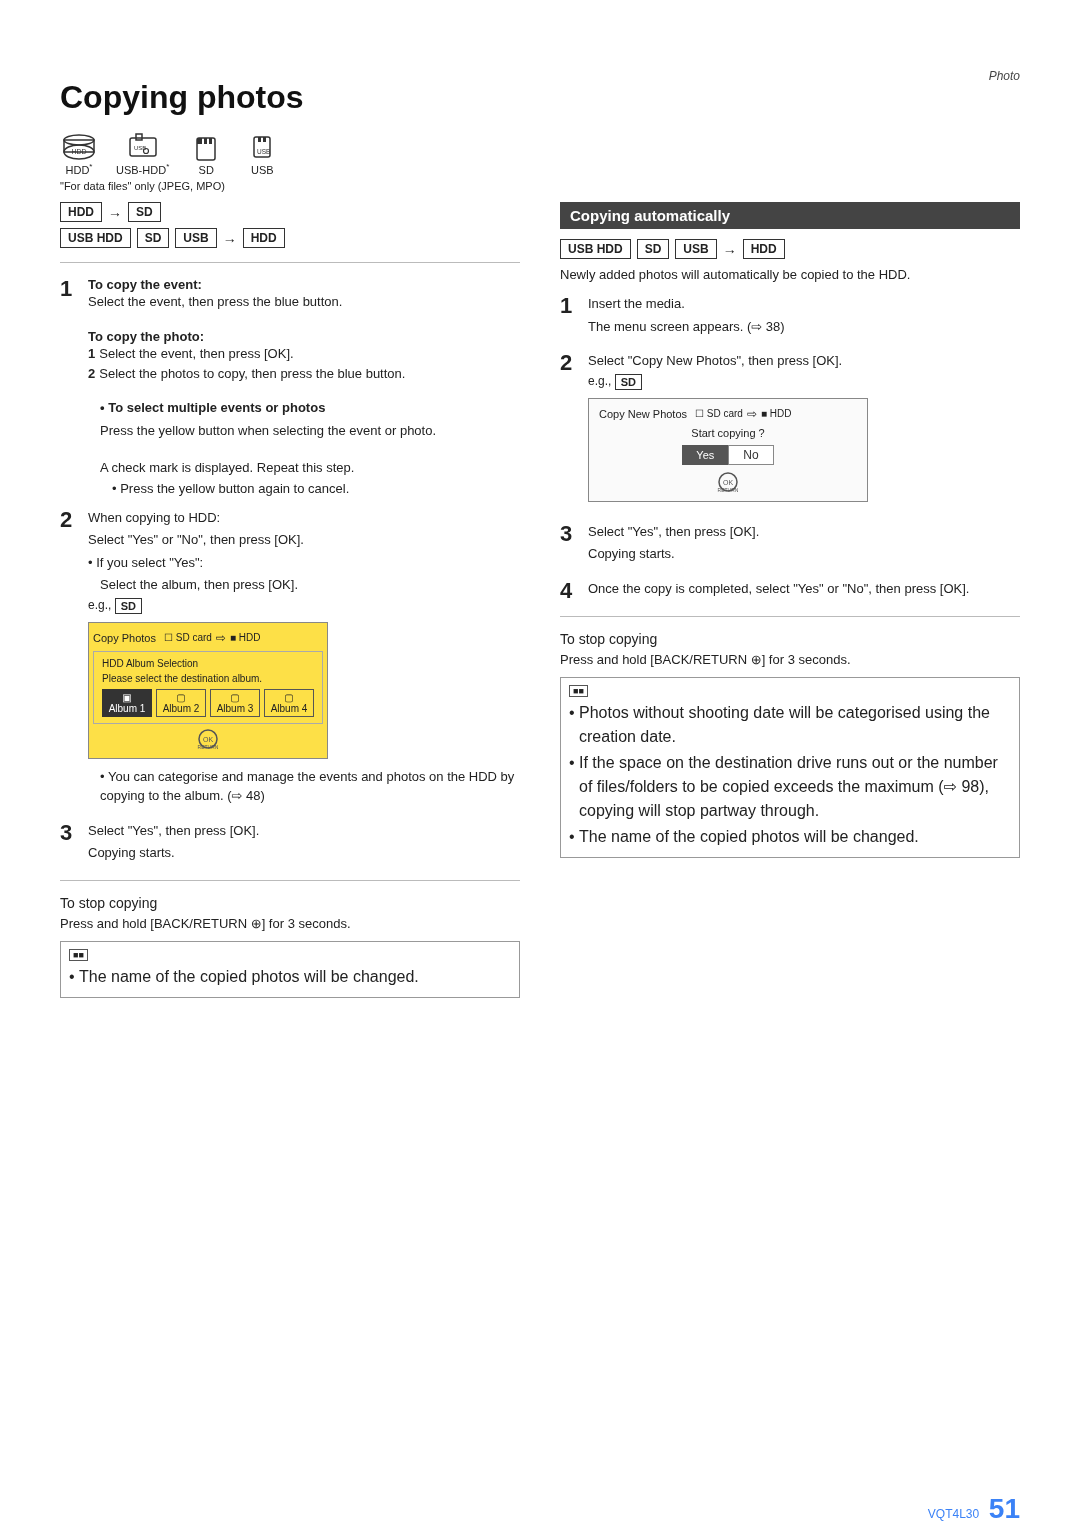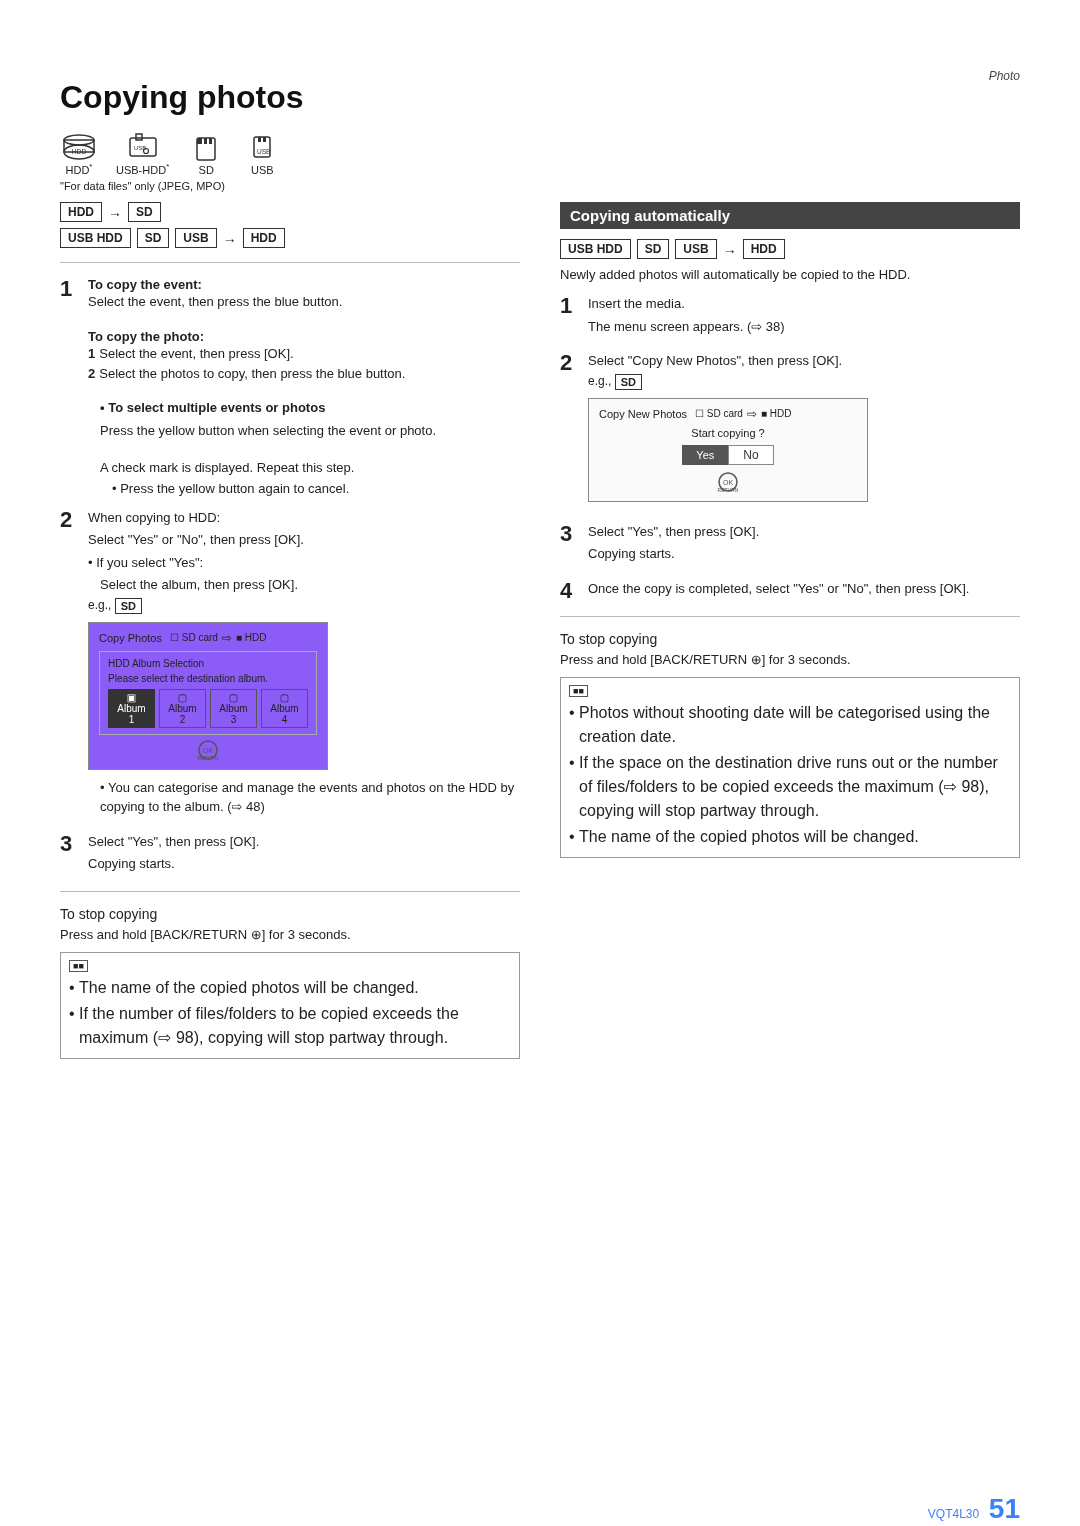--- a/index.html
+++ b/index.html
@@ -158,24 +158,24 @@
     .inline-device {
       border: 1.5px solid #333;
       padding: 1px 5px;
       font-size: 11px;
       font-weight: bold;
       display: inline-block;
       vertical-align: middle;
     }
     .screen-mock {
       border: 1.5px solid #888;
-      padding: 8px 10px;
+      padding: 8px 4px;
       margin: 8px 0 8px 0;
       font-size: 11px;
-      background: #8b5cf6;
+      background: #fde047;
       max-width: 240px;
     }
     .screen-mock-title-row {
       display: flex;
       align-items: center;
       margin-bottom: 6px;
       font-size: 11px;
     }
     .screen-inner {
       border: 1px solid #aaa;
@@ -429,21 +429,20 @@
       </div>
 
       <hr class="divider-line">
 
       <div class="to-stop-label">To stop copying</div>
       <div class="step-text">Press and hold [BACK/RETURN ⊕] for 3 seconds.</div>
 
       <div class="note-box">
         <div class="note-icon">■■</div>
         <div class="note-item">The name of the copied photos will be changed.</div>
-        <div class="note-item">If the number of files/folders to be copied exceeds the maximum (⇨ 98), copying will stop partway through.</div>
       </div>
 
     </div>
 
     <div class="col-right">
 
       <div class="section-header">Copying automatically</div>
 
       <div class="device-row">
         <span class="device-box">USB HDD</span>

